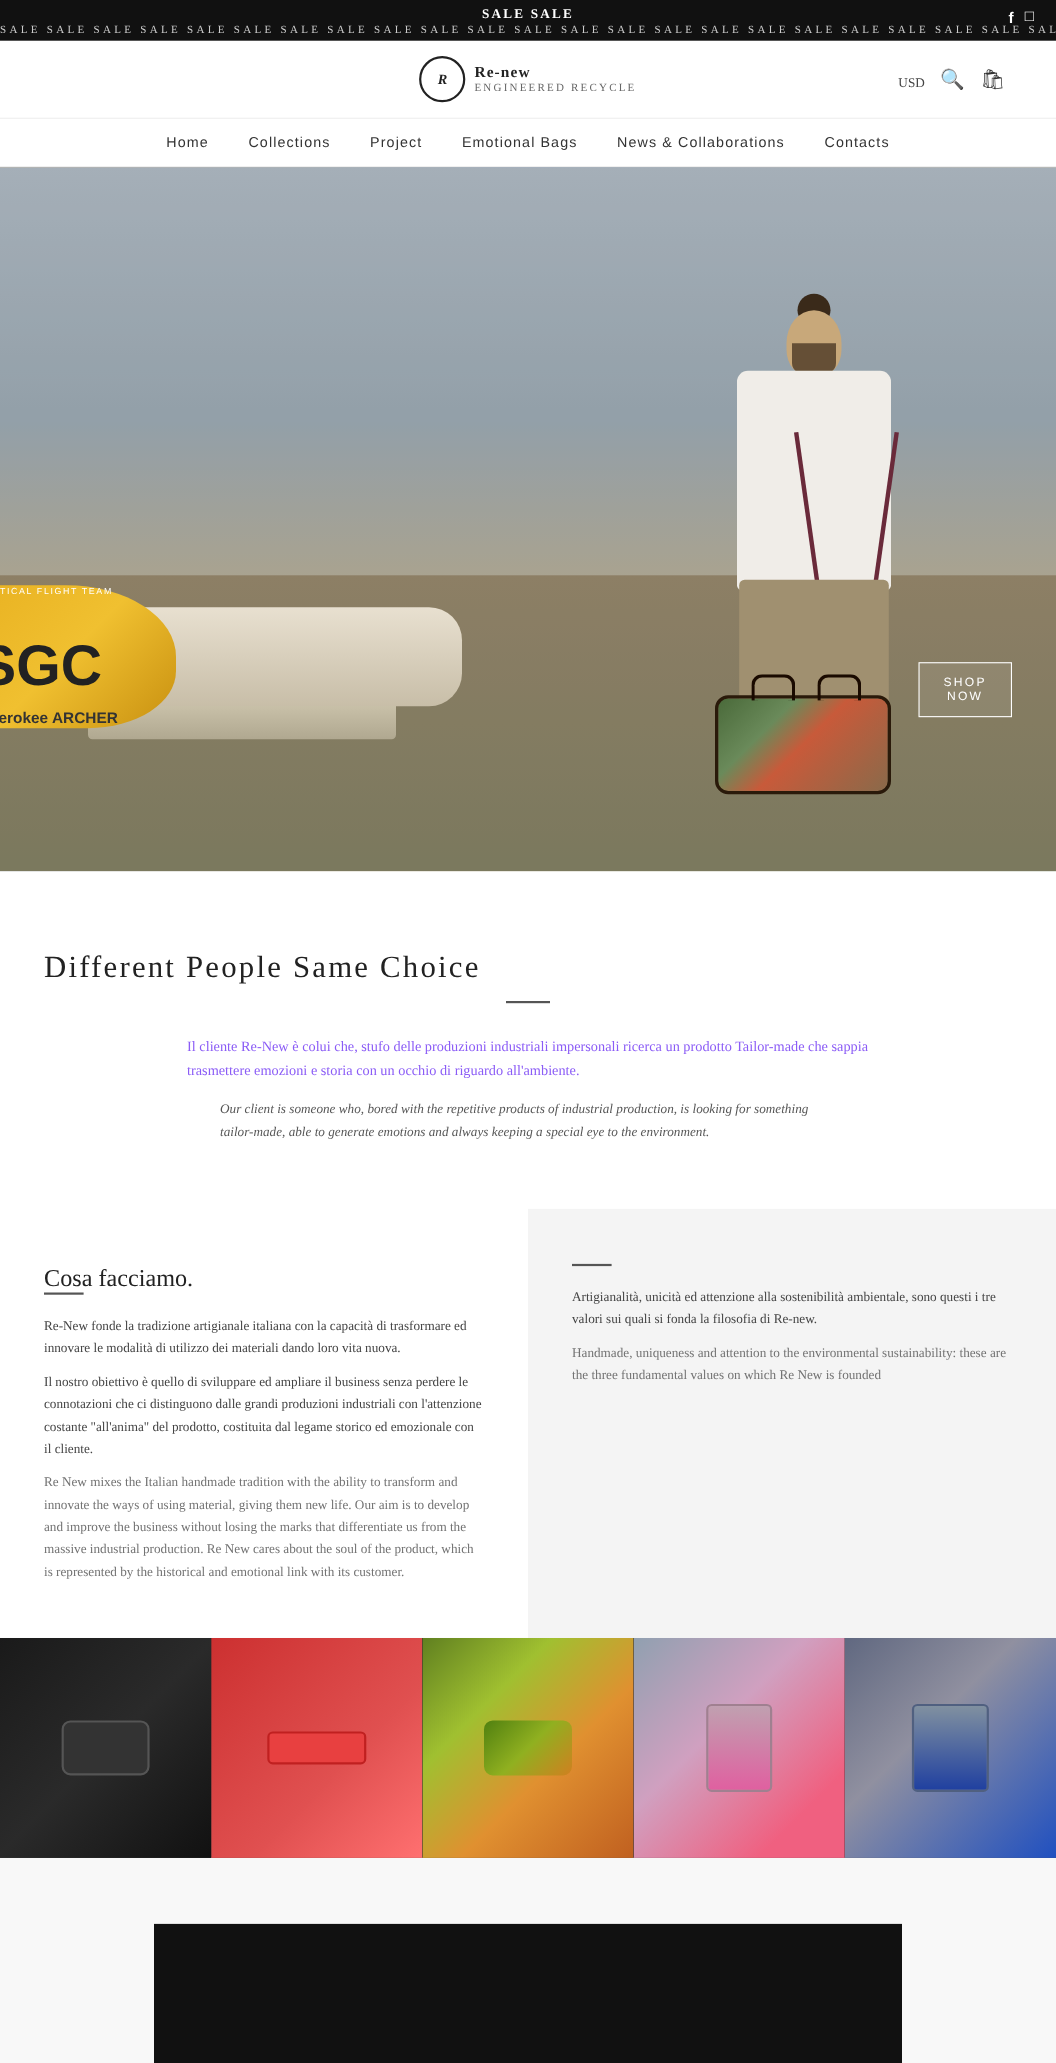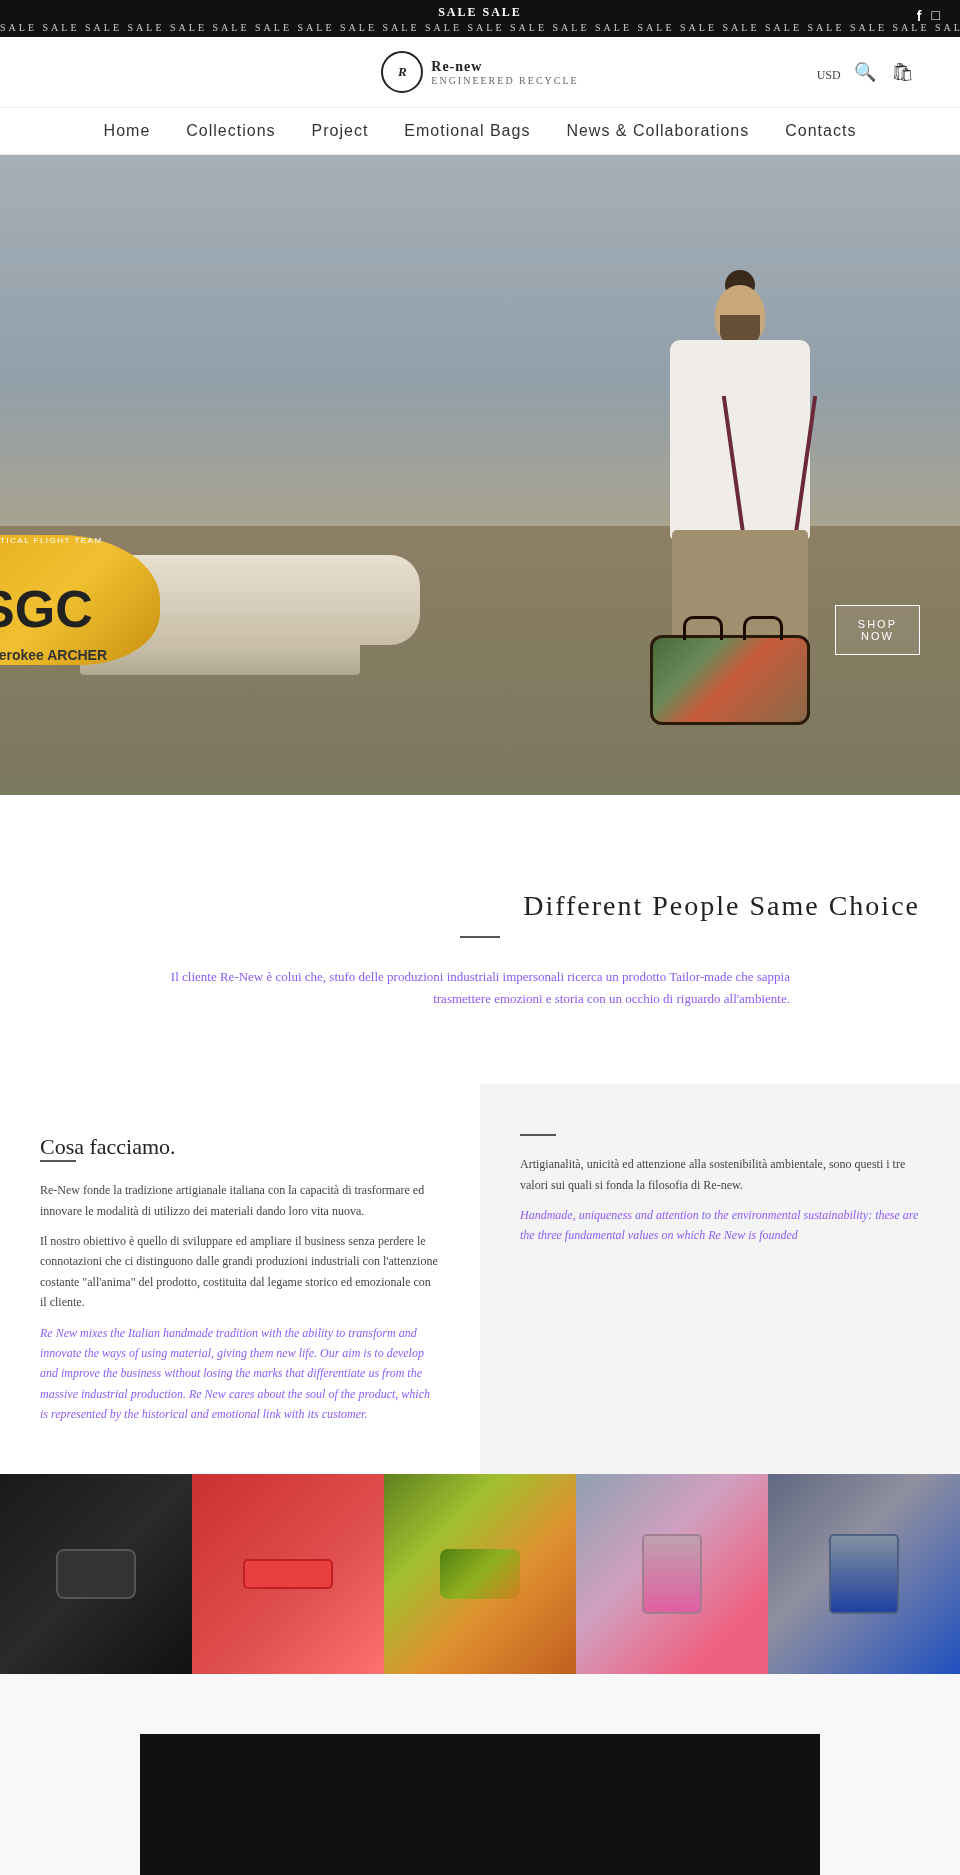--- a/index.html
+++ b/index.html
@@ -54,21 +54,21 @@
 
     
     .nav {
       display: flex;
       justify-content: center;
       gap: 36px;
       padding: 14px 0;
       border-bottom: 1px solid #eee;
     }
     .nav a {
-      font-size: 16px;
+      font-size: 13px;
       color: #333;
       text-decoration: none;
       letter-spacing: 1px;
       font-family: 'Arial', sans-serif;
       text-transform: capitalize;
       text-align: right;
     }
 
     
     .hero {
@@ -171,22 +171,22 @@
     .suspender2 {
       position: absolute;
       top: 55px; left: 130px;
       width: 4px; height: 190px;
       background: #6a2a3a;
       transform: rotate(8deg);
     }
 
     
     .section-different {
-      padding: 95px 40px 40px;
-      text-align: right;
+      padding: 72px 40px 40px;
+      text-align: left;
     }
     .section-different h2 {
       font-size: 28px;
       font-weight: normal;
       letter-spacing: 2px;
       color: #222;
       margin-bottom: 14px;
       font-family: 'Georgia', serif;
     }
     .section-divider {
@@ -238,22 +238,21 @@
       background: #555;
       margin-bottom: 18px;
     }
     .about-left p, .about-right p {
       font-size: 12px;
       line-height: 1.7;
       color: #444;
       margin-bottom: 10px;
     }
     .about-left .text-en, .about-right .text-en {
-      font-style: italic;
-      color: #8b5cf6;
+      color: #737373;
     }
 
     
     .gallery-strip {
       background: #2a2a2a;
       padding: 0;
       display: flex;
       align-items: stretch;
       min-height: 200px;
     }
@@ -369,20 +368,21 @@
   <div class="shop-now-btn">
     <div>SHOP</div>
     <div>NOW</div>
   </div>
 </div>
 
 <div class="section-different">
   <h2>Different People Same Choice</h2>
   <div class="section-divider"></div>
   <p class="text-it">Il cliente Re-New è colui che, stufo delle produzioni industriali impersonali ricerca un prodotto Tailor-made che sappia trasmettere emozioni e storia con un occhio di riguardo all'ambiente.</p>
+  <p class="text-en">Our client is someone who, bored with the repetitive products of industrial production, is looking for something tailor-made, able to generate emotions and always keeping a special eye to the environment.</p>
 </div>
 
 <div class="section-about">
 
   <div class="about-left">
     <h3>Cosa facciamo.</h3>
     <div class="about-divider"></div>
     <p>Re-New fonde la tradizione artigianale italiana con la capacità di trasformare ed innovare le modalità di utilizzo dei materiali dando loro vita nuova.</p>
     <p>Il nostro obiettivo è quello di sviluppare ed ampliare il business senza perdere le connotazioni che ci distinguono dalle grandi produzioni industriali con l'attenzione costante "all'anima" del prodotto, costituita dal legame storico ed emozionale con il cliente.</p>
     <p class="text-en">Re New mixes the Italian handmade tradition with the ability to transform and innovate the ways of using material, giving them new life. Our aim is to develop and improve the business without losing the marks that differentiate us from the massive industrial production. Re New cares about the soul of the product, which is represented by the historical and emotional link with its customer.</p>

